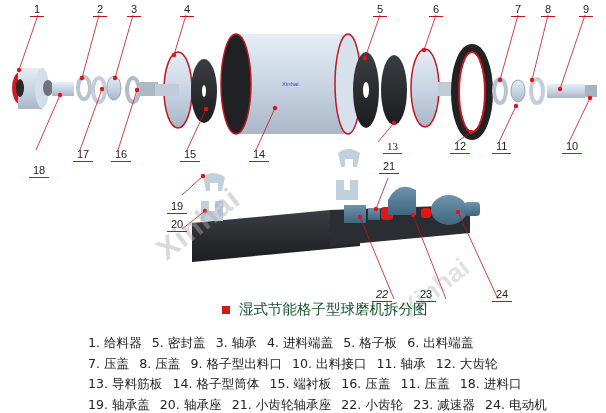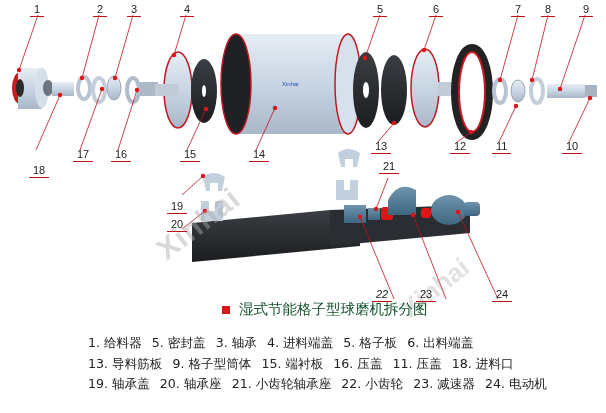--- a/index.html
+++ b/index.html
@@ -181,21 +181,21 @@
       <div class="callout" style="left: 131px; top: 3px;"><span>3</span><span class="u"></span></div>
       <div class="callout" style="left: 184px; top: 3px;"><span>4</span><span class="u"></span></div>
       <div class="callout" style="left: 377px; top: 3px;"><span>5</span><span class="u"></span></div>
       <div class="callout" style="left: 433px; top: 3px;"><span>6</span><span class="u"></span></div>
       <div class="callout" style="left: 515px; top: 3px;"><span>7</span><span class="u"></span></div>
       <div class="callout" style="left: 545px; top: 3px;"><span>8</span><span class="u"></span></div>
       <div class="callout" style="left: 583px; top: 3px;"><span>9</span><span class="u"></span></div>
       <div class="callout" style="left: 566px; top: 140px;"><span>10</span><span class="u"></span></div>
       <div class="callout" style="left: 496px; top: 140px;"><span>11</span><span class="u"></span></div>
       <div class="callout" style="left: 454px; top: 140px;"><span>12</span><span class="u"></span></div>
-      <div class="callout" style="left: 375px; top: 140px;"><span>13</span><span class="u"></span></div>
+      <div class="callout" style="left: 387px; top: 140px; font-family: Liberation Serif, serif;"><span>13</span><span class="u"></span></div>
       <div class="callout" style="left: 253px; top: 148px;"><span>14</span><span class="u"></span></div>
       <div class="callout" style="left: 184px; top: 148px;"><span>15</span><span class="u"></span></div>
       <div class="callout" style="left: 115px; top: 148px;"><span>16</span><span class="u"></span></div>
       <div class="callout" style="left: 77px; top: 148px;"><span>17</span><span class="u"></span></div>
       <div class="callout" style="left: 33px; top: 164px;"><span>18</span><span class="u"></span></div>
       <div class="callout" style="left: 171px; top: 200px;"><span>19</span><span class="u"></span></div>
       <div class="callout" style="left: 171px; top: 218px;"><span>20</span><span class="u"></span></div>
       <div class="callout" style="left: 383px; top: 160px;"><span>21</span><span class="u"></span></div>
       <div class="callout" style="left: 376px; top: 288px; font-style: italic;"><span>22</span><span class="u"></span></div>
       <div class="callout" style="left: 420px; top: 288px;"><span>23</span><span class="u"></span></div>
@@ -210,22 +210,30 @@
   <div class="legend">
     <div class="row">
       <span class="item">1. 给料器</span>
       <span class="item">5. 密封盖</span>
       <span class="item">3. 轴承</span>
       <span class="item">4. 进料端盖</span>
       <span class="item">5. 格子板</span>
       <span class="item">6. 出料端盖</span>
     </div>
     <div class="row">
+      <span class="item">7. 压盖</span>
+      <span class="item">8. 压盖</span>
+      <span class="item">9. 格子型出料口</span>
+      <span class="item">10. 出料接口</span>
+      <span class="item">11. 轴承</span>
+      <span class="item">12. 大齿轮</span>
+    </div>
+    <div class="row">
       <span class="item">13. 导料筋板</span>
-      <span class="item">9. 格子型筒体</span>
+      <span class="item">14. 格子型筒体</span>
       <span class="item">15. 端衬板</span>
       <span class="item">16. 压盖</span>
       <span class="item">11. 压盖</span>
       <span class="item">18. 进料口</span>
     </div>
     <div class="row">
       <span class="item">19. 轴承盖</span>
       <span class="item">20. 轴承座</span>
       <span class="item">21. 小齿轮轴承座</span>
       <span class="item">22. 小齿轮</span>

